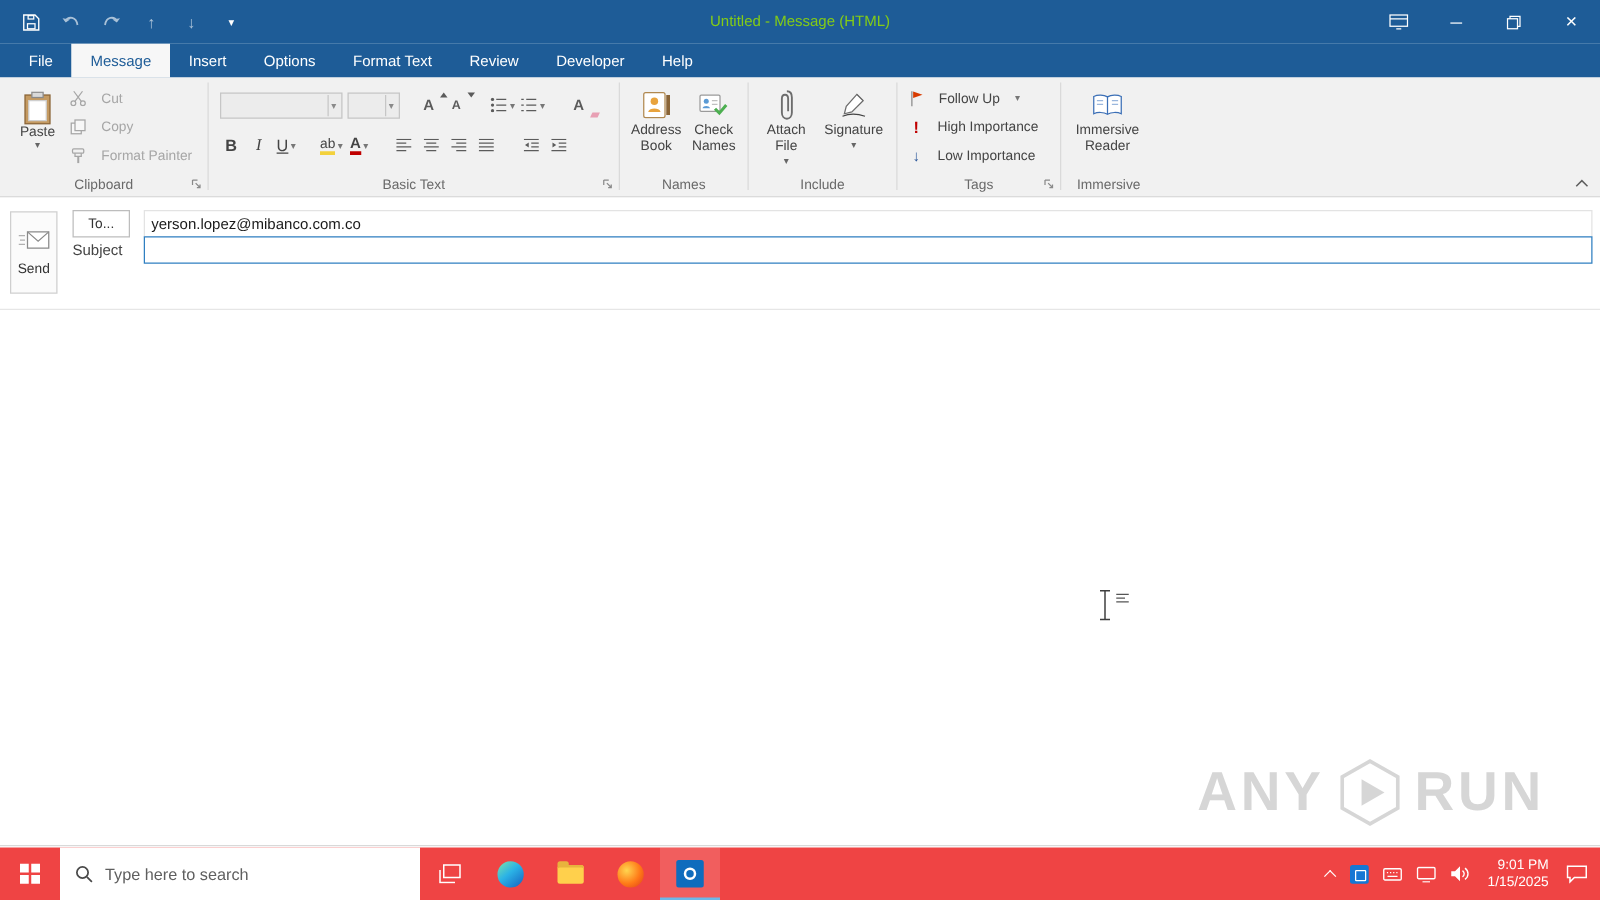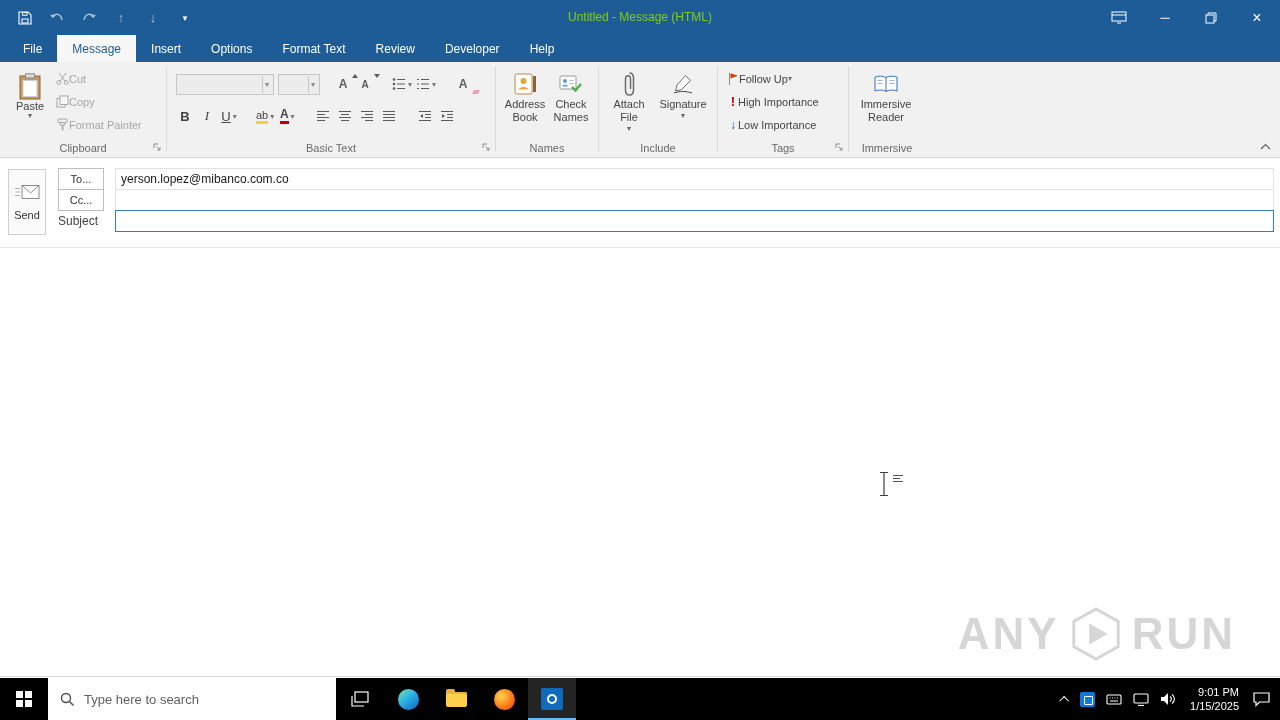--- a/index.html
+++ b/index.html
@@ -31,21 +31,21 @@
   .rgroup { position:relative; height:100%; flex:0 0 auto; }
   .vsep { flex:0 0 1px; background:#dadada; margin:4px 0 5px 0; }
   .rlabel { position:absolute; left:0; right:0; bottom:3px; text-align:center; font-size:11px; color:#696969; }
   .launcher { position:absolute; right:3px; bottom:4px; width:12px; height:12px; display:flex; align-items:center; justify-content:center; }
   .collapse-chevron { position:absolute; right:8px; bottom:6px; width:14px; height:10px; display:flex; align-items:center; justify-content:center; }
 
   .g-clipboard { width:166px; }
   .paste-btn { position:absolute; left:8px; top:4px; width:44px; height:70px; display:flex; flex-direction:column; align-items:center; justify-content:flex-start; padding-top:6px; font-size:11px; color:#444; border:1px solid transparent; }
   .paste-btn .dd { font-size:8px; color:#666; line-height:8px; }
   .small-col { position:absolute; left:56px; top:8px; display:flex; flex-direction:column; gap:6px; }
-  .sbtn { display:flex; align-items:center; gap:0; font-size:11px; color:#444; white-space:nowrap; height:17px; }
+  .sbtn { display:flex; align-items:center; gap:12px; font-size:11px; color:#444; white-space:nowrap; height:17px; }
   .sbtn.disabled { color:#a6a6a6; }
   .sbtn .dd { font-size:8px; color:#777; }
 
   .g-basictext { width:328px; }
   .bt-row { position:absolute; left:0; display:flex; align-items:center; padding-left:9px; gap:4px; height:24px; }
   .bt-row1 { top:10px; }
   .bt-row2 { top:42px; }
   .combo { height:21px; background:#ececec; border:1px solid #c6c6c6; display:flex; align-items:center; justify-content:flex-end; padding-right:2px; }
   .combo .dd { font-size:8px; color:#8a8a8a; border-left:1px solid #c6c6c6; padding:4px 2px; }
   .combo.font { width:98px; }
@@ -87,21 +87,21 @@
   .subj-label { width:46px; margin-right:11px; font-size:12px; color:#444; }
   .ffield { flex:1; height:22px; border:1px solid #e3e3e3; font-size:12px; color:#1a1a1a; padding:0 5px; font-family:inherit; outline:none; background:#fff; }
   .ffield.subject { border:1px solid #2f7fc1; }
 
   
   .bodyarea { position:absolute; left:0; top:248px; width:1280px; height:429px; background:#fff; border-bottom:1px solid #d9d9d9;text-align:center; }
   .caret { position:absolute; left:876px; top:222px; }
   .watermark { position:absolute; right:44px; bottom:14px; display:flex; align-items:center; gap:8px; color:#d2d2d2; font-size:44px; font-weight:bold; letter-spacing:3px; opacity:.9; user-select:none; }
 
   
-  .taskbar { position:absolute; left:0; top:678px; width:1280px; height:42px; background:#000000; display:flex; align-items:center; color:#fff; }
+  .taskbar { position:absolute; left:0; top:678px; width:1280px; height:42px; background:#ef4444; display:flex; align-items:center; color:#fff; }
   .tb-start { width:48px; height:42px; display:flex; align-items:center; justify-content:center; }
   .winlogo { display:grid; grid-template-columns:7px 7px; grid-template-rows:7px 7px; gap:2px; }
   .winlogo span { background:#fff; }
   .tb-search { width:288px; height:42px; background:#fff; display:flex; align-items:center; gap:9px; padding-left:12px; }
   .tb-search input { border:none; outline:none; font-size:13px; color:#333; width:220px; font-family:inherit; background:transparent; }
   input::placeholder { color:#5f5f5f; }
   .tb-icon { width:48px; height:42px; display:flex; align-items:center; justify-content:center; }
   .tb-icon.active-app { background:rgba(255,255,255,.14); box-shadow:inset 0 -2px 0 #6cb8e8; }
   .edge-circle { width:21px; height:21px; border-radius:50%; background:linear-gradient(140deg,#7ee3a8 0%,#2bb3e6 45%,#1460c0 100%); }
   .folder-ico { position:relative; width:21px; height:15px; background:#ffd04c; border-radius:2px; box-shadow:inset 0 2px 0 #e8b33d; }
@@ -448,24 +448,20 @@
           </svg>
       </span>
       <span>Send</span>
     </div>
     <div class="fields">
       <div class="frow">
         <button class="addr-btn">To...</button>
         <input class="ffield" value="yerson.lopez@mibanco.com.co" style="">
       </div>
       <div class="frow">
-        <button class="addr-btn">Cc...</button>
-        <input class="ffield" value="" style="">
-      </div>
-      <div class="frow">
         <span class="subj-label">Subject</span>
         <input class="ffield subject" value="" style="">
       </div>
     </div>
   </div>
 
   <div class="bodyarea">
     <span class="caret">
       <svg width="32" height="28" viewBox="0 0 32 28">
           <path d="M4 2.5h8M4 25.5h8M8 2.5v23" stroke="#3f3f3f" stroke-width="1.2" fill="none"></path>

